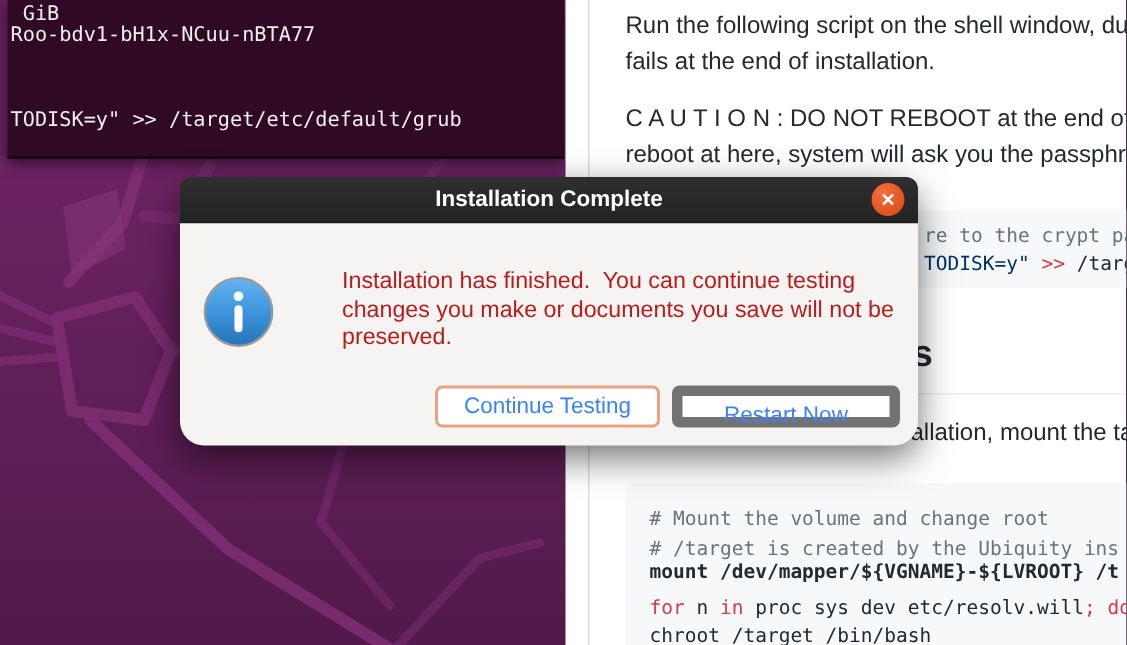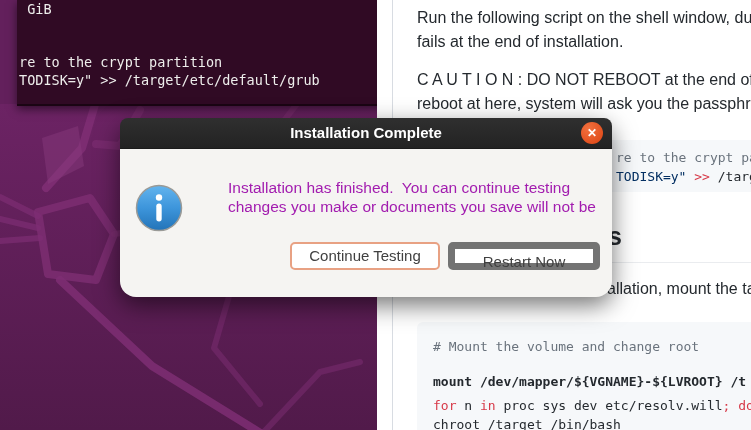--- a/index.html
+++ b/index.html
@@ -4,21 +4,21 @@
 <style>
   html,body{margin:0;padding:0;background:#000;}
   .screen{position:relative;width:751px;height:430px;overflow:hidden;
     font-family:"Liberation Sans",sans-serif;background:#63205C;}
 
   
   .desktop{position:absolute;left:0;top:104px;width:377px;height:326px;overflow:hidden;}
   .desktop svg{display:block;}
 
   
-  .terminal{position:absolute;left:17px;top:0;width:371px;height:104px;
+  .terminal{position:absolute;left:5px;top:0;width:371px;height:104px;
     background:#300A24;border-bottom:2px solid #1a0513;
     box-shadow:0 3px 9px rgba(0,0,0,.55);
     font-family:"DejaVu Sans Mono","Liberation Mono",monospace;
     font-size:13.5px;color:#eeeeec;}
   .terminal .tline{position:absolute;left:2px;white-space:pre;}
   .tl0{top:1px;} .tl1{top:15px;} .tl3{top:54px;} .tl4{top:72px;}
 
   
   .page{position:absolute;left:377px;top:0;width:374px;height:430px;background:#ffffff;}
   .page-border{position:absolute;left:15px;top:0;width:1px;height:430px;background:#d8dce2;}
@@ -42,25 +42,25 @@
   
   .dialog{position:absolute;left:120px;top:118px;width:492px;height:179px;
     border-radius:16px;background:#f5f4f2;box-shadow:0 8px 24px rgba(0,0,0,.55);}
   .titlebar{position:relative;height:30px;border-radius:8px 8px 0 0;
     background:linear-gradient(#2f2f2f,#232323);border-bottom:1px solid #1b1b1b;
     color:#ffffff;font-size:15px;font-weight:700;text-align:center;line-height:30px;}
   .close-btn{position:absolute;right:9px;top:4px;width:22px;height:22px;border-radius:50%;
     background:radial-gradient(circle at 35% 30%,#F2703E,#DC4413);
     color:#fff;font-size:12px;font-weight:700;line-height:22px;text-align:center;cursor:default;}
   .info-icon{position:absolute;left:15px;top:66px;width:48px;height:48px;}
-  .dlg-msg{position:absolute;left:108px;top:61px;color:#a21caf;
+  .dlg-msg{position:absolute;left:108px;top:61px;color:#b91c1c;
     font-size:15.5px;line-height:18.5px;}
   .dlg-msg .line{white-space:pre;}
-  .dlg-btn{position:absolute;top:124px;height:28px;box-sizing:border-box;
-    background:#ffffff;border-radius:5px;color:#404040;font-size:15px;
+  .dlg-btn{position:absolute;top:139px;height:28px;box-sizing:border-box;
+    background:#ffffff;border-radius:5px;color:#3b82f6;font-size:15px;
     text-align:center;line-height:26px;}
   .btn-continue{left:170px;width:150px;border:2px solid #E8A183;line-height:24px;}
   .btn-restart{left:328px;width:152px;border:7px solid #737373;}
 </style>
 </head>
 <body>
 
 <div class="screen">
 
   <div class="desktop">
@@ -87,21 +87,21 @@
       <g fill="#8A3B7E">
         <polygon points="42,34 78,22 84,62 48,80" opacity="0.45"></polygon>
         <polygon points="226,96 262,74 256,122" opacity="0.5"></polygon>
         <polygon points="150,40 176,30 168,66" opacity="0.35"></polygon>
       </g>
     </svg>
   </div>
 
   <div class="terminal">
     <div class="tline tl0"> GiB</div>
-    <div class="tline tl3">re to the crypt partition</div>
+    <div class="tline tl1">Roo-bdv1-bH1x-NCuu-nBTA77</div>
     <div class="tline tl4">TODISK=y" &gt;&gt; /target/etc/default/grub</div>
   </div>
 
   <div class="page">
     <div class="page-border"></div>
 
     <div class="doc-par p1">
       <div class="line">Run the following script on the shell window, dur</div>
       <div class="line">fails at the end of installation.</div>
     </div>
@@ -114,20 +114,21 @@
     <div class="codeblock code1"></div>
     <div class="codeline c1l1" style="font-family:'DejaVu Sans Mono','Liberation Mono',monospace;font-size:13px;"><span class="tok-comment">re to the crypt pa</span></div>
     <div class="codeline c1l2" style="font-family:'DejaVu Sans Mono','Liberation Mono',monospace;font-size:13px;"><span class="tok-string">TODISK=y" </span><span class="tok-red">&gt;&gt;</span><span class="tok-plain"> /targ</span></div>
 
     <div class="doc-h2">s</div>
     <div class="doc-hr"></div>
     <div class="p3">allation, mount the ta</div>
 
     <div class="codeblock code2">
       <div class="codeline c2l0"><span class="tok-comment"># Mount the volume and change root</span></div>
+      <div class="codeline c2l1"><span class="tok-comment"># /target is created by the Ubiquity ins</span></div>
       <div class="codeline c2l2"><span class="tok-plain">mount /dev/mapper/${VGNAME}-${LVROOT} /t</span></div>
       <div class="codeline c2l3"><span class="tok-red">for</span><span class="tok-plain"> n </span><span class="tok-red">in</span><span class="tok-plain"> proc sys dev etc/resolv.will</span><span class="tok-red">; </span><span class="tok-red">do</span></div>
       <div class="codeline c2l4"><span class="tok-plain">chroot /target /bin/bash</span></div>
     </div>
   </div>
 
   <div class="dialog">
     <div class="titlebar">
       <span>Installation Complete</span>
       <div class="close-btn">✕</div>
@@ -142,19 +143,20 @@
         </linearGradient>
       </defs>
       <circle cx="24" cy="24" r="22.5" fill="url(#ig)" stroke="#9a9a97" stroke-width="1.5"></circle>
       <circle cx="24" cy="13.5" r="3.2" fill="#ffffff"></circle>
       <rect x="21.3" y="19.5" width="5.4" height="18" rx="2.7" fill="#ffffff"></rect>
     </svg>
 
     <div class="dlg-msg">
       <div class="line">Installation has finished.  You can continue testing</div>
       <div class="line">changes you make or documents you save will not be</div>
+      <div class="line">preserved.</div>
     </div>
 
     <div class="dlg-btn btn-continue">Continue Testing</div>
     <div class="dlg-btn btn-restart">Restart Now</div>
   </div>
 
 </div>
 
 </body></html>

